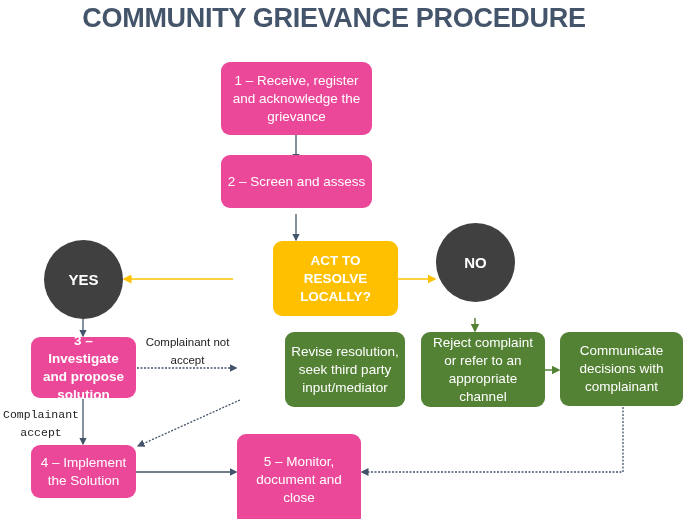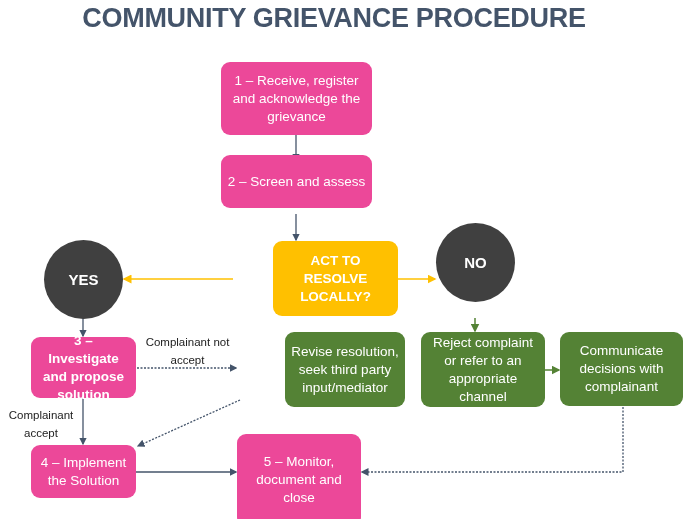--- a/index.html
+++ b/index.html
@@ -55,13 +55,13 @@
 <div class="circle" style="left:44px;top:240px;width:79px;height:79px;">YES</div>
 <div class="circle" style="left:436px;top:223px;width:79px;height:79px;">NO</div>
 <div class="box navy" style="left:31px;top:337px;width:105px;height:61px;font-weight:bold;">3 – Investigate and propose solution</div>
 <div class="box green" style="left:237px;top:332px;width:120px;height:75px;margin-left:48px;">Revise resolution, seek third party input/mediator</div>
 <div class="box green" style="left:413px;top:332px;width:124px;height:75px;margin-left:8px;">Reject complaint or refer to an appropriate channel</div>
 <div class="box green" style="left:560px;top:332px;width:123px;height:74px;">Communicate decisions with complainant</div>
 <div class="box navy" style="left:31px;top:445px;width:105px;height:53px;">4 – Implement the Solution</div>
 <div class="box navy" style="left:237px;top:434px;width:124px;height:92px;">5 – Monitor, document and close</div>
 
 <div class="lbl" style="left:140px;top:333px;width:95px;">Complainant not accept</div>
-<div class="lbl" style="left:2px;top:406px;width:78px;">Complainant accept</div>
+<div class="lbl" style="left:2px;top:406px;width:78px;font-family:Liberation Mono, monospace;">Complainant accept</div>
 
 </body></html>

